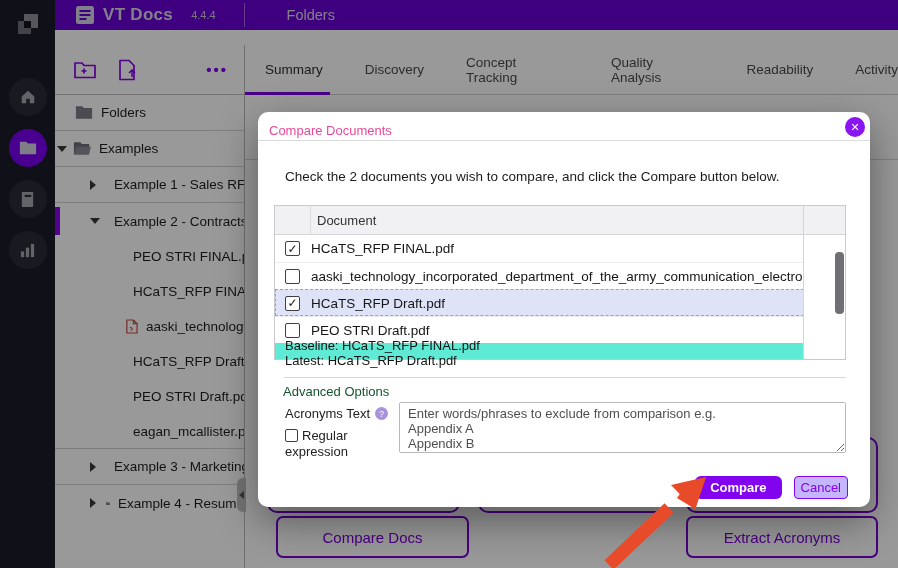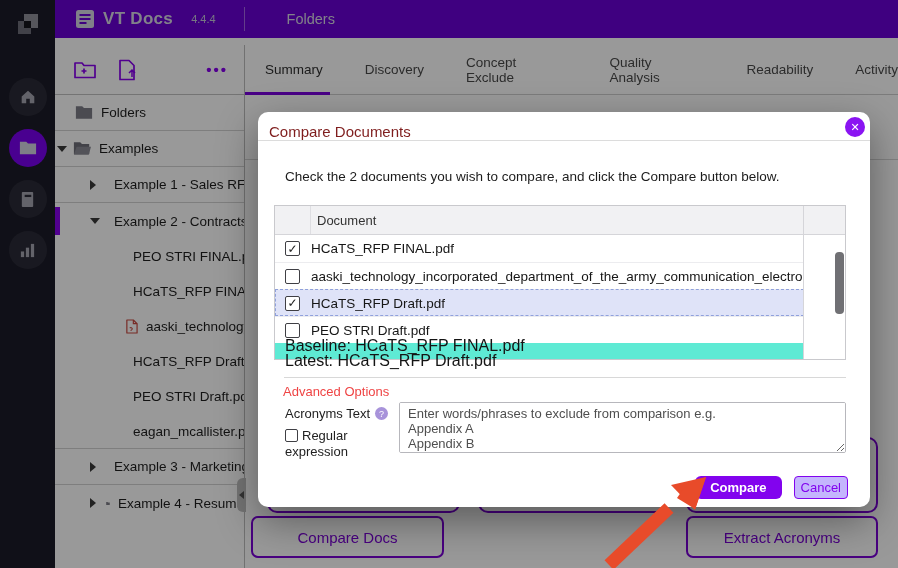--- a/index.html
+++ b/index.html
@@ -8,21 +8,21 @@
        font-family:"Liberation Sans",sans-serif;}
 
   
   .sidebar{position:absolute;left:0;top:0;width:55px;height:568px;background:#1c1c28;z-index:1;}
   .app-logo{position:absolute;left:11px;top:9px;width:34px;height:34px;}
   .nav-stack{position:absolute;left:0;top:78px;width:55px;display:flex;flex-direction:column;align-items:center;gap:13px;}
   .nav-circle{width:38px;height:38px;border-radius:50%;background:#2b2b38;display:flex;align-items:center;justify-content:center;}
   .nav-circle.active{background:#7b00f0;}
 
   
-  .topbar{position:absolute;left:55px;top:0;width:843px;height:38px;background:#6900d5;
+  .topbar{position:absolute;left:55px;top:0;width:843px;height:30px;background:#6900d5;
           display:flex;align-items:center;color:#dcdce8;z-index:1;}
   .tb-icon{margin-left:20px;}
   .tb-title{margin-left:8px;font-size:17px;font-weight:bold;letter-spacing:.3px;color:#d9d9e6;}
   .tb-version{margin-left:18px;font-size:11px;color:#c6c6da;}
   .tb-sep{margin-left:28px;width:1px;height:24px;background:rgba(255,255,255,.4);}
   .tb-crumb{margin-left:42px;font-size:14.5px;color:#d9d9e6;}
 
   
   .treepanel{position:absolute;left:55px;top:45px;width:190px;height:523px;background:#fff;
              border-right:1px solid #bdbdbd;z-index:1;}
@@ -53,41 +53,41 @@
   .bg-card{position:absolute;border:2px solid #7a00d8;border-radius:10px;background:#fff;}
   .bg-btn{position:absolute;height:42px;border:2px solid #7a00d8;border-radius:7px;background:#fff;
           color:#7a00d8;font-size:15px;display:flex;align-items:center;justify-content:center;}
 
   
   .overlay{position:absolute;inset:0;background:rgba(0,0,0,0.4);z-index:10;}
 
   
   .modal{position:absolute;left:258px;top:112px;width:612px;height:395px;background:#fff;
          border-radius:10px;box-shadow:0 14px 40px rgba(0,0,0,.4);z-index:20;overflow:hidden;}
-  .m-title{position:absolute;left:11px;top:11px;font-size:15px;color:#7f1d1d;}
+  .m-title{position:absolute;left:11px;top:11px;font-size:13px;color:#ec4899;}
   .m-close{position:absolute;right:5px;top:5px;width:20px;height:20px;border-radius:50%;
            background:#8a14f2;color:#fff;font-size:11px;display:flex;align-items:center;justify-content:center;cursor:pointer;}
   .m-hr1{position:absolute;left:0;right:0;top:28px;border-top:1px solid #dcdcdc;}
   .m-instruction{position:absolute;left:27px;top:57px;font-size:13.5px;color:#1c1c1c;}
   .m-table{position:absolute;left:16px;top:93px;width:572px;height:155px;border:1px solid #c9c9cd;overflow:hidden;background:#5eead4;}
   .mt-header{height:29px;background:#f1f1f3;border-bottom:1px solid #d5d5d9;display:flex;align-items:center;font-size:13px;color:#333;}
   .mt-cb-col{width:36px;align-self:stretch;border-right:1px solid #dedee2;}
   .mt-doc-col{padding-left:6px;}
   .mt-row{height:27px;width:529px;display:flex;align-items:center;font-size:13.5px;color:#161616;background:#fff;}
   .mt-row + .mt-row{border-top:1px solid #ececef;}
   .mt-row.hl{background:#dfe3f8;outline:1px dashed #8fa0dc;outline-offset:-1px;}
   .mt-row .cbx{margin-left:10px;margin-right:11px;}
   .cbx{width:15px;height:15px;border:1.5px solid #3f3f44;border-radius:2px;background:#fff;flex:0 0 15px;
        display:flex;align-items:center;justify-content:center;font-size:12px;line-height:1;color:#222;}
   .mt-scrollcol{position:absolute;right:0;top:0;bottom:0;width:42px;border-left:1px solid #d5d5d9;background:#fff;}
   .mt-scrollcol .hdr{height:29px;background:#f1f1f3;border-bottom:1px solid #d5d5d9;}
   .mt-thumb{position:absolute;right:1px;top:46px;width:9px;height:62px;background:#707074;border-radius:4px;}
-  .m-baseline{position:absolute;left:27px;top:226px;font-size:16px;color:#141414;line-height:15px;}
+  .m-baseline{position:absolute;left:27px;top:226px;font-size:13px;color:#141414;line-height:15px;}
   .m-hr2{position:absolute;left:26px;width:562px;top:265px;border-top:1px solid #d8d8d8;}
-  .m-adv{position:absolute;left:25px;top:272px;font-size:13px;color:#ef4444;cursor:pointer;}
+  .m-adv{position:absolute;left:25px;top:272px;font-size:13px;color:#14532d;cursor:pointer;}
   .m-excl-label{position:absolute;left:27px;top:294px;font-size:13px;color:#222;display:flex;align-items:center;}
   .help{display:inline-flex;width:13px;height:13px;border-radius:50%;background:#a893da;color:#fff;
         font-size:9px;align-items:center;justify-content:center;margin-left:5px;}
   .m-regex{position:absolute;left:27px;top:316px;width:92px;font-size:13px;color:#222;line-height:16px;}
   .m-regex .cbx{width:13px;height:13px;flex:0 0 13px;float:left;margin:1px 4px 0 0;}
   .m-textarea{position:absolute;left:141px;top:290px;width:447px;height:51px;border:1px solid #b7b7bc;
         border-radius:2px;font-family:"Liberation Sans",sans-serif;font-size:13px;padding:3px 8px;
         color:#333;resize:both;line-height:15px;}
   .m-textarea::placeholder{color:#4f4f4f;opacity:1;}
   .m-buttons{position:absolute;right:22px;top:364px;display:flex;gap:12px;}
@@ -254,31 +254,31 @@
         </svg>
       <span class="lbl">Example 4 - Resume</span>
     </div>
   </div>
   <div class="tree-handle"></div>
 
   <div class="main">
     <div class="tabbar">
       <span class="tab active">Summary</span>
       <span class="tab">Discovery</span>
-      <span class="tab">Concept Exclude</span>
+      <span class="tab">Concept Tracking</span>
       <span class="tab">Quality Analysis</span>
       <span class="tab">Readability</span>
       <span class="tab">Activity</span>
       <span class="tab-underline"></span>
     </div>
     <div class="bg-divider"></div>
     <div class="bg-card" style="left:22px;top:385px;width:193px;height:83px;"></div>
     <div class="bg-card" style="left:233px;top:385px;width:190px;height:83px;"></div>
     <div class="bg-card" style="left:441px;top:392px;width:192px;height:76px;"></div>
-    <div class="bg-btn" style="left:6px;top:471px;width:193px;">Compare Docs</div>
+    <div class="bg-btn" style="left:31px;top:471px;width:193px;">Compare Docs</div>
     <div class="bg-btn" style="left:441px;top:471px;width:192px;">Extract Acronyms</div>
   </div>
 
   <div class="overlay"></div>
 
   <div class="modal">
     <span class="m-title">Compare Documents</span>
     <span class="m-close">✕</span>
     <div class="m-hr1"></div>
     <div class="m-instruction">Check the 2 documents you wish to compare, and click the Compare button below.</div>

